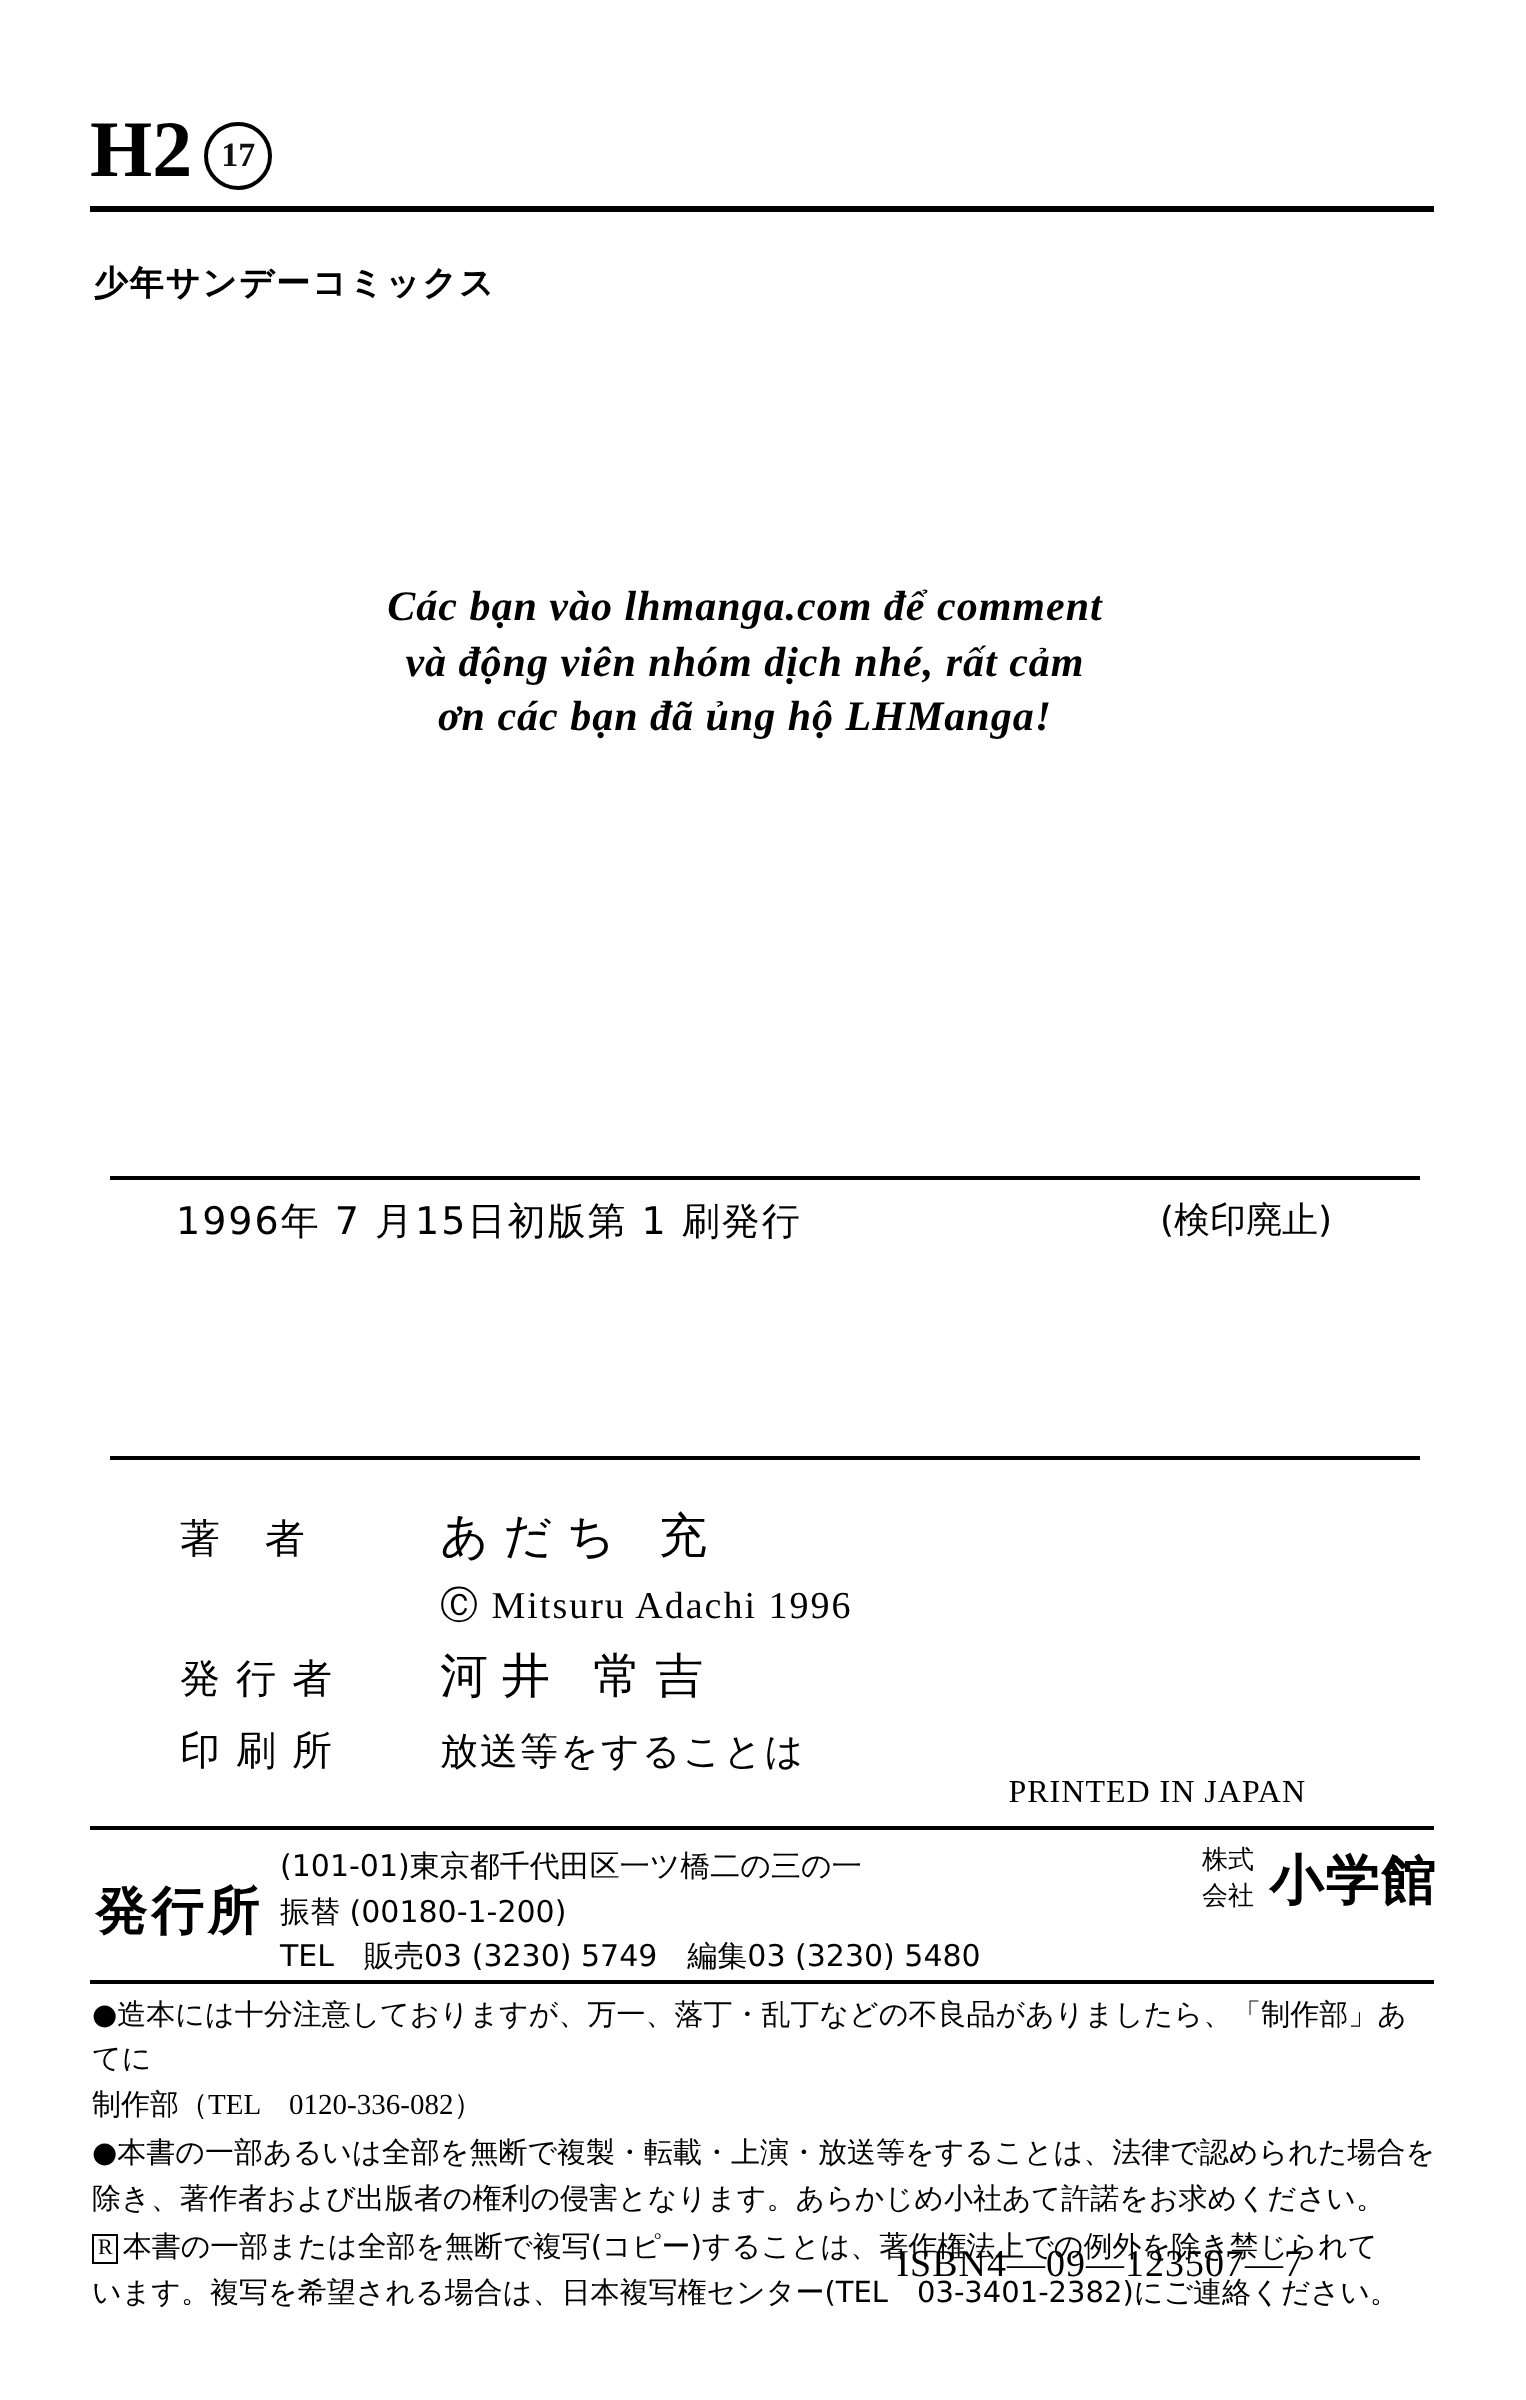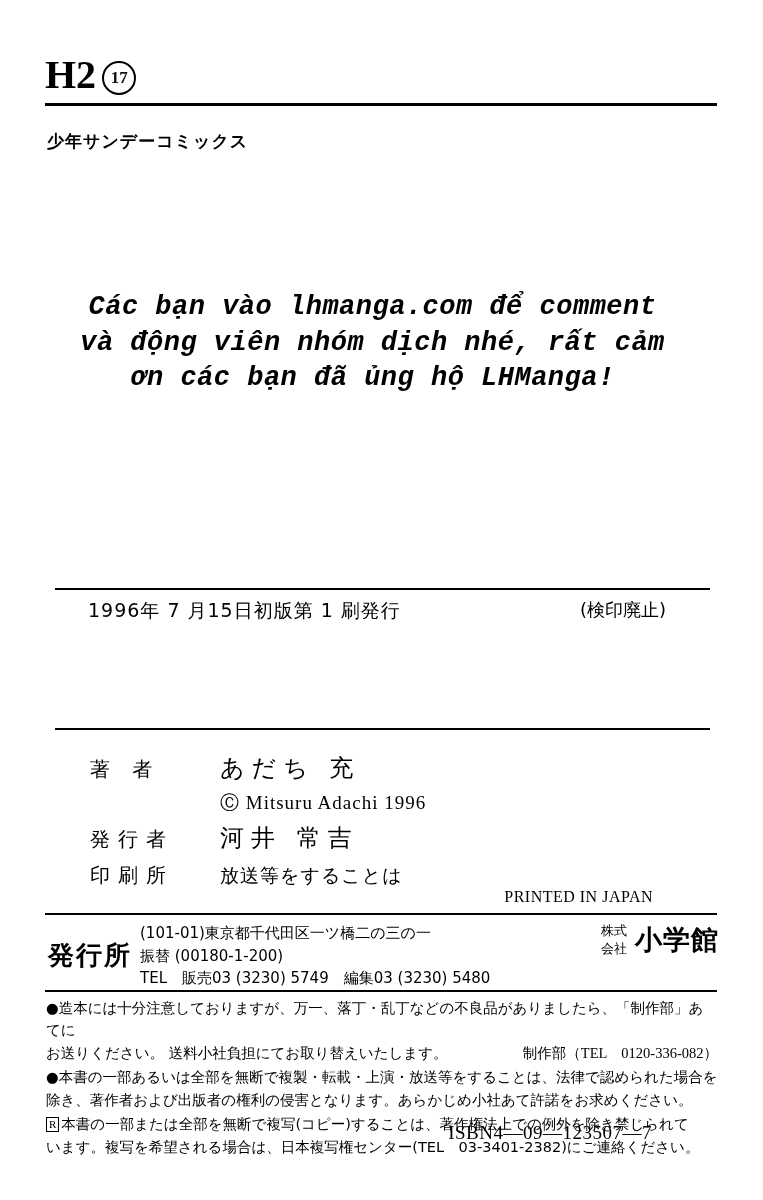--- a/index.html
+++ b/index.html
@@ -70,22 +70,22 @@
     color: #000;
   }
 
   
   .banner {
     position: absolute;
     left: 0;
     top: 290px;
     width: 745px;
     text-align: center;
-    font-family: Liberation Mono, monospace;
-    font-size: 27px;
+    font-family: Liberation Serif, serif;
+    font-size: 21px;
     font-weight: 700;
     font-style: italic;
     line-height: 1.32;
     color: #000;
     letter-spacing: 0.5px;
   }
 
   
   .rule-mid {
     position: absolute;
@@ -331,21 +331,20 @@
       <div>会社</div>
     </div>
     <div class="pub-brand">小学館</div>
   </div>
   <div class="rule-pub-bot"></div>
 
   <div class="fineprint">
     <div class="fp-para">
       <div>●造本には十分注意しておりますが、万一、落丁・乱丁などの不良品がありましたら、「制作部」あてに</div>
       <div style="display:flex; justify-content:space-between;">
-        <span>お送りください。 送料小社負担にてお取り替えいたします。</span>
         <span class="tel-inline">制作部（TEL　0120-336-082）</span>
       </div>
     </div>
     <div class="fp-para">
       <div>●本書の一部あるいは全部を無断で複製・転載・上演・放送等をすることは、法律で認められた場合を</div>
       <div>除き、著作者および出版者の権利の侵害となります。あらかじめ小社あて許諾をお求めください。</div>
     </div>
     <div class="fp-para">
       <div>
         <span class="boxed-r">R</span><span>本書の一部または全部を無断で複写(コピー)することは、著作権法上での例外を除き禁じられて</span>

